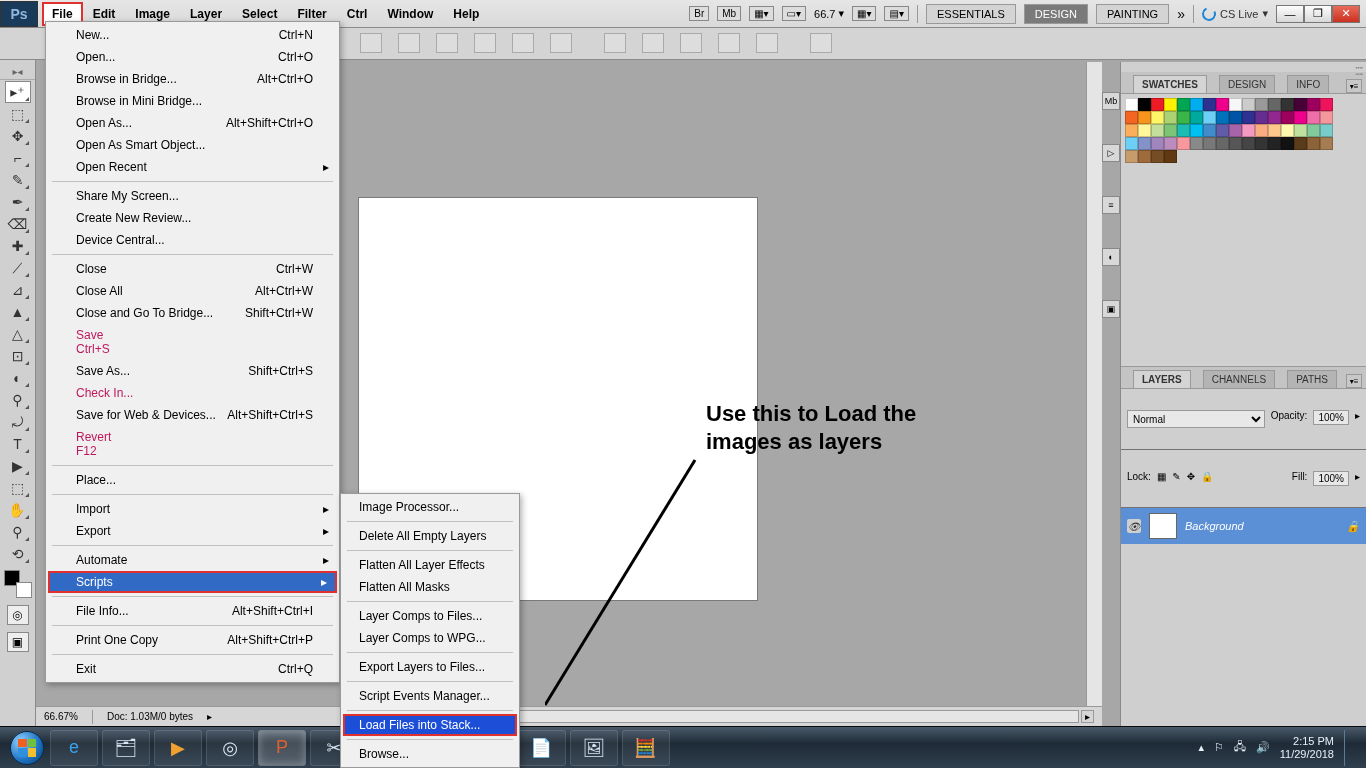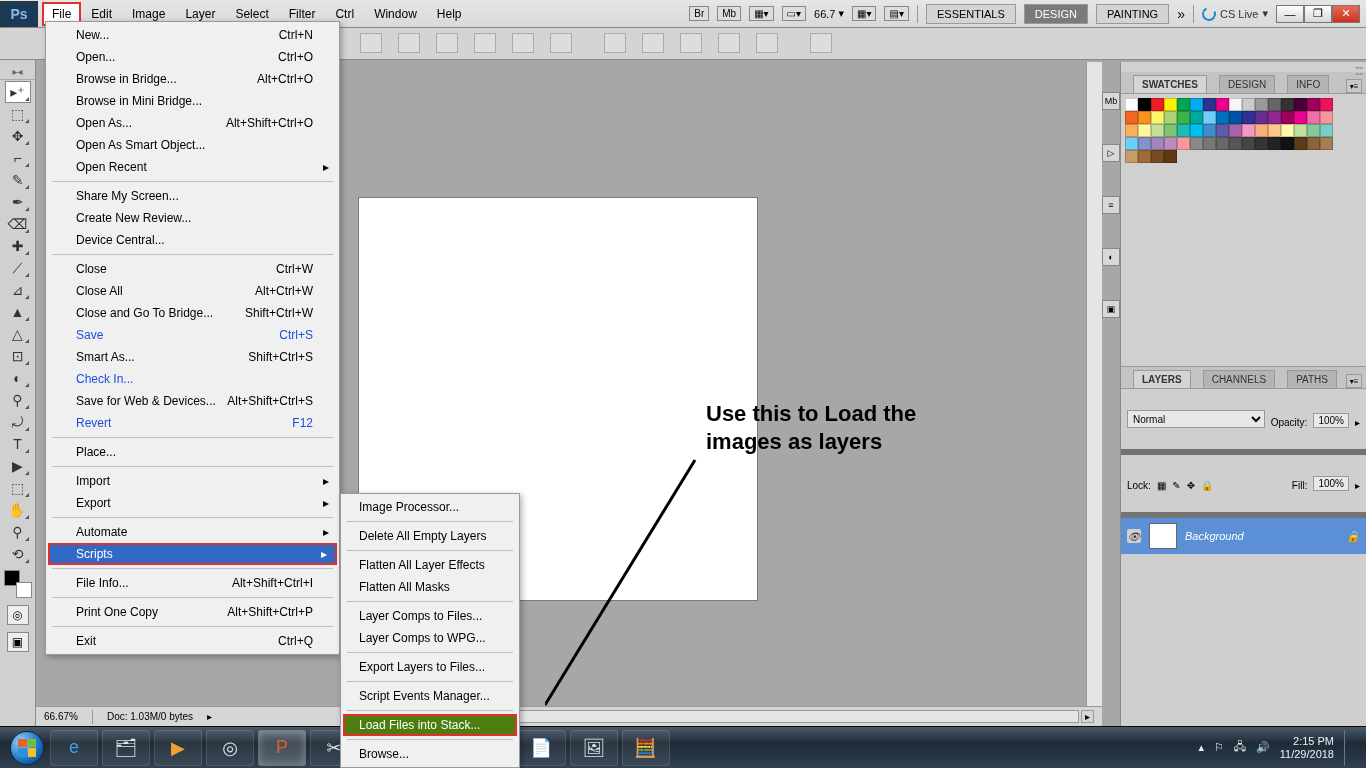--- a/index.html
+++ b/index.html
@@ -18,29 +18,29 @@
 .cs-live { display: flex; align-items: center; gap: 4px; font-size: 11px; color: #333; }
 .cs-circle { width: 14px; height: 14px; border: 2px solid #1a88d6; border-radius: 50%; border-top-color: transparent; transform: rotate(20deg); }
 .winbtns { display: flex; }
 .winbtn { width: 28px; height: 18px; border: 1px solid #777; background: linear-gradient(#fdfdfd,#d8d8d8); display: flex; align-items: center; justify-content: center; font-size: 11px; }
 .winbtn.close { background: linear-gradient(#e86b5a,#cc3020); color: #fff; }
 
 
 .optbar { position: absolute; top: 28px; left: 0; right: 0; height: 32px; background: #d4d4d4; border-bottom: 1px solid #8a8a8a; display: flex; align-items: center; padding-left: 40px; gap: 10px; }
 .file-menu { position: absolute; top: 21px; left: 45px; width: 295px; background: #f0f0f0; border: 1px solid #9a9a9a; box-shadow: 2px 2px 6px rgba(0,0,0,.3); font-size: 12px; z-index: 50; padding: 2px; }
 .fm-row { display: flex; justify-content: space-between; padding: 4px 24px 4px 28px; position: relative; }
-.fm-row.disabled { color: #1d4ed8; }
+.fm-row.disabled { color: #be185d; flex-direction: column; }
 .fm-row.sel { background: #316ac5; color: #fff; border: 2px solid #e03030; padding: 2px 22px 2px 26px; }
 .fm-row .sub::after { content: "▸"; position: absolute; right: 8px; }
 .fm-sep { height: 1px; background: #c0c0c0; margin: 3px 4px; }
 
 
 .sub-menu { position: absolute; top: 493px; left: 340px; width: 180px; background: #f0f0f0; border: 1px solid #9a9a9a; box-shadow: 2px 2px 6px rgba(0,0,0,.3); font-size: 12px; z-index: 51; padding: 2px; }
 .sm-row { padding: 4px 16px 4px 16px; }
-.sm-row.sel { background: #4d7c0f; color: #fff; border: 2px solid #e03030; padding: 2px 14px; }
+.sm-row.sel { background: #1d4ed8; color: #fff; border: 2px solid #e03030; padding: 2px 14px; }
 .sm-sep { height: 1px; background: #c0c0c0; margin: 3px 4px; }
 
 
 .tools { position: absolute; top: 60px; left: 0; width: 36px; bottom: 42px; background: #d0d0d0; border-right: 1px solid #8a8a8a; display: flex; flex-direction: column; align-items: center; padding-top: 4px; gap: 1px; }
 .tool { width: 26px; height: 22px; display: flex; align-items: center; justify-content: center; font-size: 14px; color: #333; border: 1px solid transparent; cursor: default; position: relative; }
 .tool.sel { background: #fff; border: 1px solid #888; }
 .tool .tri { position: absolute; right: 1px; bottom: 1px; width: 0; height: 0; border-right: 4px solid #555; border-top: 4px solid transparent; }
 .fgbg { position: relative; width: 28px; height: 28px; margin-top: 4px; }
 .fgbg .fg { position: absolute; width: 16px; height: 16px; background: #000; border: 1px solid #888; top: 0; left: 0; }
 .fgbg .bg { position: absolute; width: 16px; height: 16px; background: #fff; border: 1px solid #888; bottom: 0; right: 0; }
@@ -60,21 +60,21 @@
 .rstack div { width: 18px; height: 18px; border: 1px solid #888; background: #d8d8d8; font-size: 9px; display: flex; align-items: center; justify-content: center; }
 
 
 .rpanel { position: absolute; top: 62px; right: 0; width: 246px; bottom: 42px; background: #d0d0d0; border-left: 1px solid #8a8a8a; }
 .panel-head { height: 22px; background: #c4c4c4; border-bottom: 1px solid #999; display: flex; align-items: flex-end; font-size: 10px; }
 .ptab { padding: 3px 8px; background: #b4b4b4; border: 1px solid #999; border-bottom: none; margin-left: 12px; color: #333; }
 .ptab.active { background: #d4d4d4; font-weight: bold; }
 .swatches { padding: 4px; display: grid; grid-template-columns: repeat(16, 13px); grid-auto-rows: 13px; gap: 0; }
 .sw { width: 13px; height: 13px; border: 1px solid rgba(0,0,0,.2); }
 .layers-panel { position: absolute; bottom: 0; left: 0; right: 0; height: 360px; background: #cfcfcf; border-top: 1px solid #999; }
-.lp-row { display: flex; align-items: flex-end; padding: 21px 6px; gap: 6px; font-size: 10px; border-bottom: 6px solid #737373; }
+.lp-row { display: flex; align-items: flex-start; padding: 21px 6px; gap: 6px; font-size: 10px; border-bottom: 1px solid #737373; }
 .lp-select { flex: 1; background: #e8e8e8; border: 1px solid #999; height: 18px; font-size: 10px; padding: 1px; }
 .layer-item { display: flex; align-items: center; background: #5b8fd6; color: #fff; height: 36px; font-size: 11px; font-style: italic; padding: 0 6px; gap: 8px; }
 .eye { width: 14px; height: 14px; color: #333; background: #cfcfcf; border-radius: 2px; display: flex; align-items: center; justify-content: center; font-size: 10px; }
 .thumb { width: 28px; height: 26px; background: #fff; border: 1px solid #666; }
 .lock { margin-left: auto; }
 .status { position: absolute; left: 36px; right: 264px; bottom: 42px; height: 20px; background: #d6d6d6; border-top: 1px solid #999; display: flex; align-items: center; font-size: 10px; padding: 0 8px; gap: 14px; }
 .status .sep { border-left: 1px solid #999; height: 14px; }
 
 
 .taskbar { position: absolute; bottom: 0; left: 0; right: 0; height: 42px; background: linear-gradient(#4a5a6a,#1e2a36 40%,#30404f); border-top: 1px solid #0a0a0a; display: flex; align-items: center; padding: 0 6px; }
@@ -90,21 +90,21 @@
 .hidden-opt { position:absolute; top:33px; left:360px; display:flex; gap:16px; }
 .hidden-opt div { width:22px; height:20px; border:1px solid #aaa; background:#ddd; }
 
 .panel-menu { width:16px; height:14px; margin-left:auto; margin-right:4px; border:1px solid #999; background:#c8c8c8; font-size:8px; display:flex; align-items:center; justify-content:center; }
 </style>
 </head>
 <body>
 
 <div class="menubar">
   <div class="ps-logo">Ps</div>
-  <div id="menus" style="display: flex;">
+  <div id="menus" style="display: flex; font-weight: bold;">
       <span class="menu-item active">File</span>
       <span class="menu-item">Edit</span>
       <span class="menu-item">Image</span>
       <span class="menu-item">Layer</span>
       <span class="menu-item">Select</span>
       <span class="menu-item">Filter</span>
       <span class="menu-item">Ctrl</span>
       <span class="menu-item">Window</span>
       <span class="menu-item">Help</span>
     </div>
@@ -254,21 +254,21 @@
     </div>
     <div class="fm-row">
       <span>Close and Go To Bridge...</span>
       <span>Shift+Ctrl+W</span>
     </div>
     <div class="fm-row disabled">
       <span>Save</span>
       <span>Ctrl+S</span>
     </div>
     <div class="fm-row">
-      <span>Smart As...</span>
+      <span>Save As...</span>
       <span>Shift+Ctrl+S</span>
     </div>
     <div class="fm-row disabled">
       <span>Check In...</span>
       <span></span>
     </div>
     <div class="fm-row">
       <span>Save for Web &amp; Devices...</span>
       <span>Alt+Shift+Ctrl+S</span>
     </div>

